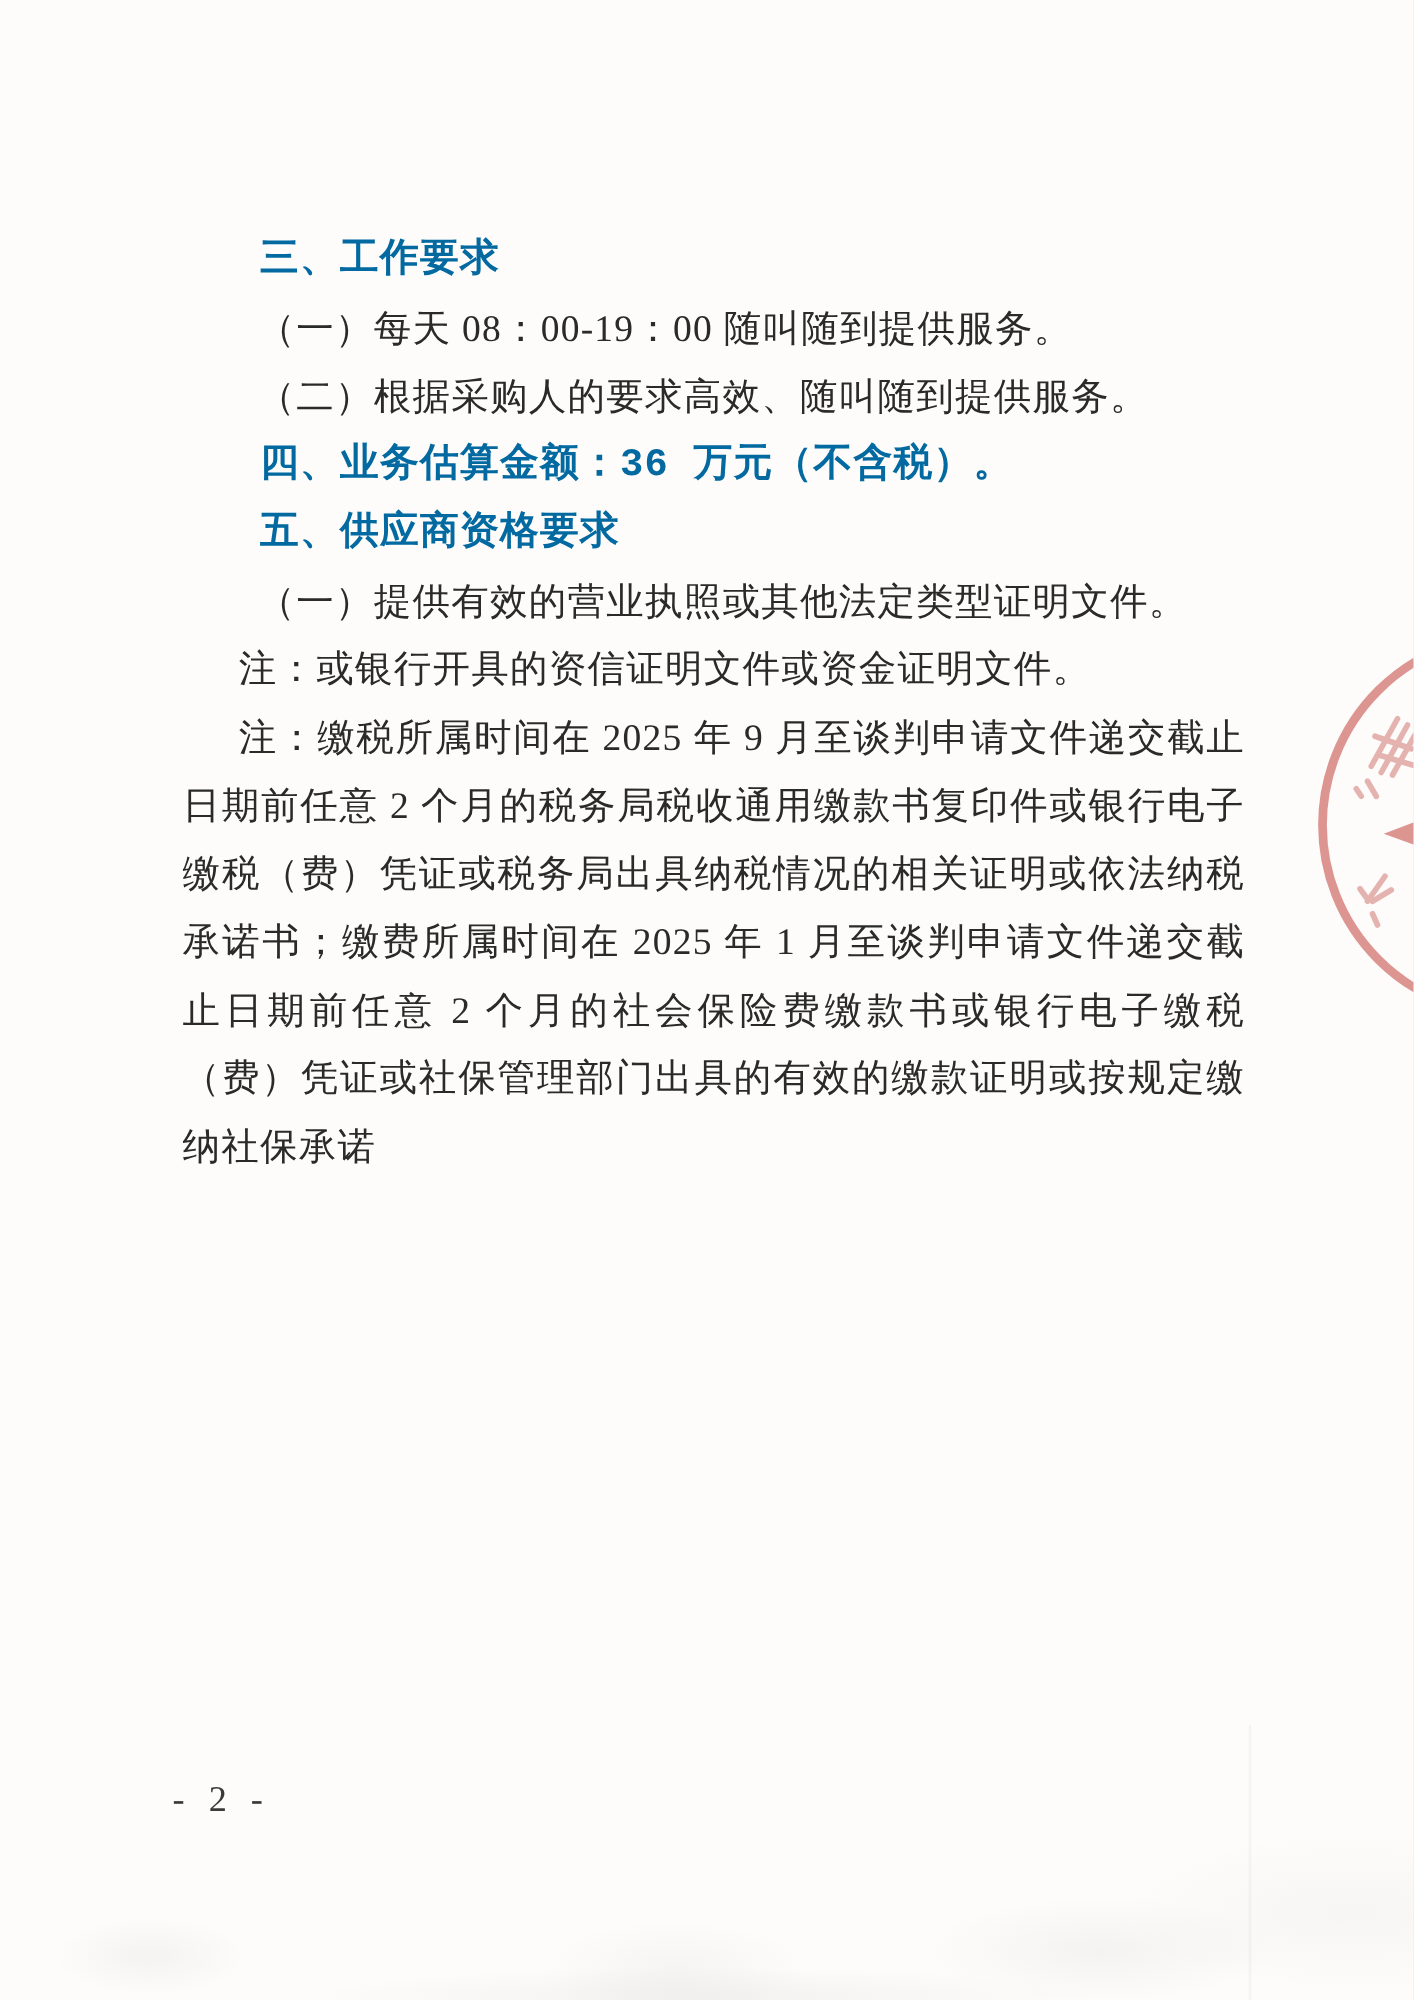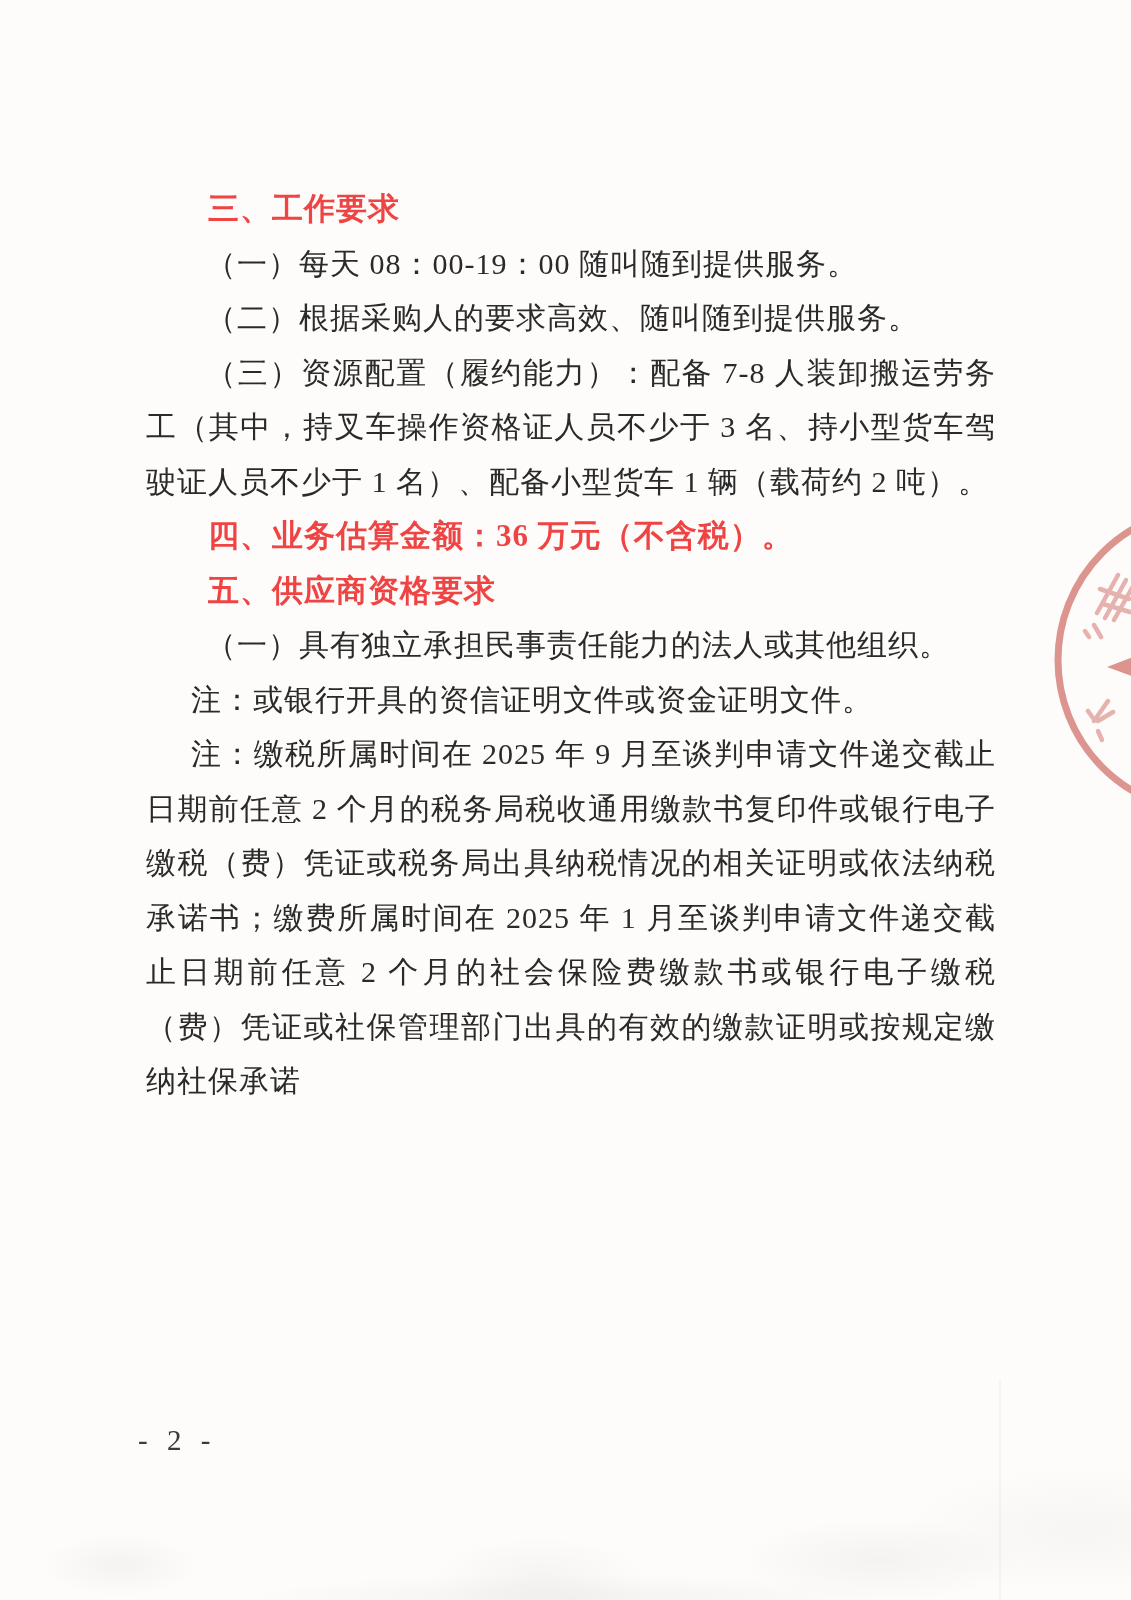--- a/index.html
+++ b/index.html
@@ -29,25 +29,25 @@
   .content{
     position:absolute;
     left:146px;top:182px;width:850px;
     font-size:30px;
     line-height:54.5px;
     text-align:justify;
     letter-spacing:1px;
   }
   .content p, .content h3{margin:0;padding:0;}
   .blk-heading{
-    font-family:Liberation Serif, serif;
+    font-family:Liberation Mono, monospace;
     font-weight:bold;
     font-size:31px;
     text-indent:2em;
-    color:#ef4444;
+    color:#0369a1;
   }
   .blk-para{ text-indent:2em; }
   .blk-note{ text-indent:1.5em; }
   .page-number{
     position:absolute;left:138px;top:1424px;
     font-family:"Liberation Serif", serif;
     font-size:29px;letter-spacing:6px;color:#3a3a3a;
   }
   .stamp{
     position:absolute;right:0;top:525px;width:86px;height:290px;
@@ -59,24 +59,23 @@
 
 <div class="page">
 
   <div class="scan-noise"></div>
   <div class="scan-line"></div>
 
   <div class="content">
     <h3 class="blk-heading">三、工作要求</h3>
     <p class="blk-para">（一）每天 08：00-19：00 随叫随到提供服务。</p>
     <p class="blk-para">（二）根据采购人的要求高效、随叫随到提供服务。</p>
-    <p class="blk-para">（三）资源配置（履约能力）：配备 7-8 人装卸搬运劳务工（其中，持叉车操作资格证人员不少于 3 名、持小型货车驾驶证人员不少于 1 名）、配备小型货车 1 辆（载荷约 2 吨）。</p>
     <h3 class="blk-heading">四、业务估算金额：36 万元（不含税）。</h3>
     <h3 class="blk-heading">五、供应商资格要求</h3>
-    <p class="blk-para">（一）具有独立承担民事责任能力的法人或其他组织。</p>
+    <p class="blk-para">（一）提供有效的营业执照或其他法定类型证明文件。</p>
     <p class="blk-note">注：或银行开具的资信证明文件或资金证明文件。</p>
     <p class="blk-note">注：缴税所属时间在 2025 年 9 月至谈判申请文件递交截止日期前任意 2 个月的税务局税收通用缴款书复印件或银行电子缴税（费）凭证或税务局出具纳税情况的相关证明或依法纳税承诺书；缴费所属时间在 2025 年 1 月至谈判申请文件递交截止日期前任意 2 个月的社会保险费缴款书或银行电子缴税（费）凭证或社保管理部门出具的有效的缴款证明或按规定缴纳社保承诺</p>
   </div>
 
   <div class="page-number">- 2 -</div>
 
   <svg class="stamp" viewBox="0 0 86 290" width="86" height="290" aria-hidden="true">
     <g opacity="0.62">
 
       <circle cx="165" cy="135" r="152" fill="none" stroke-width="7" stroke="#c9564f"></circle>

